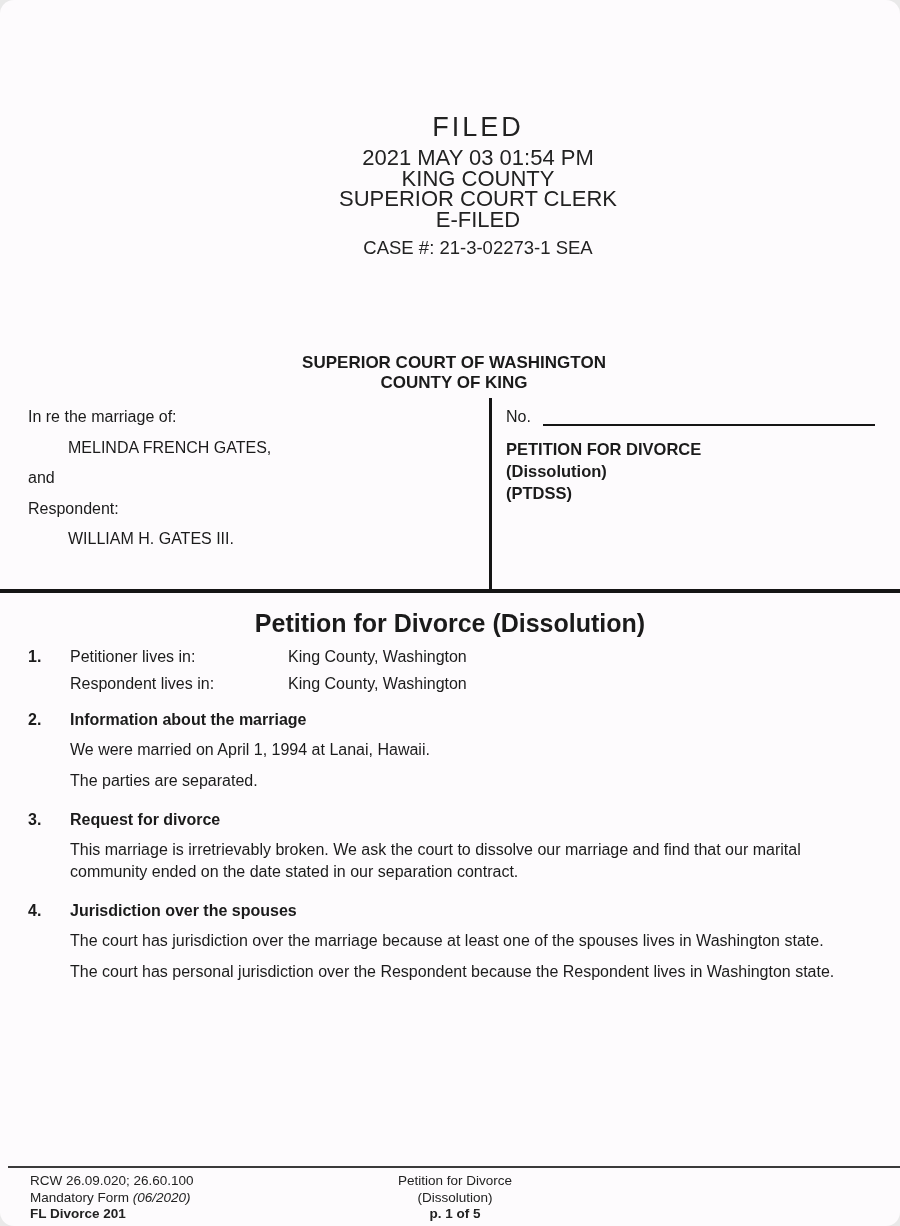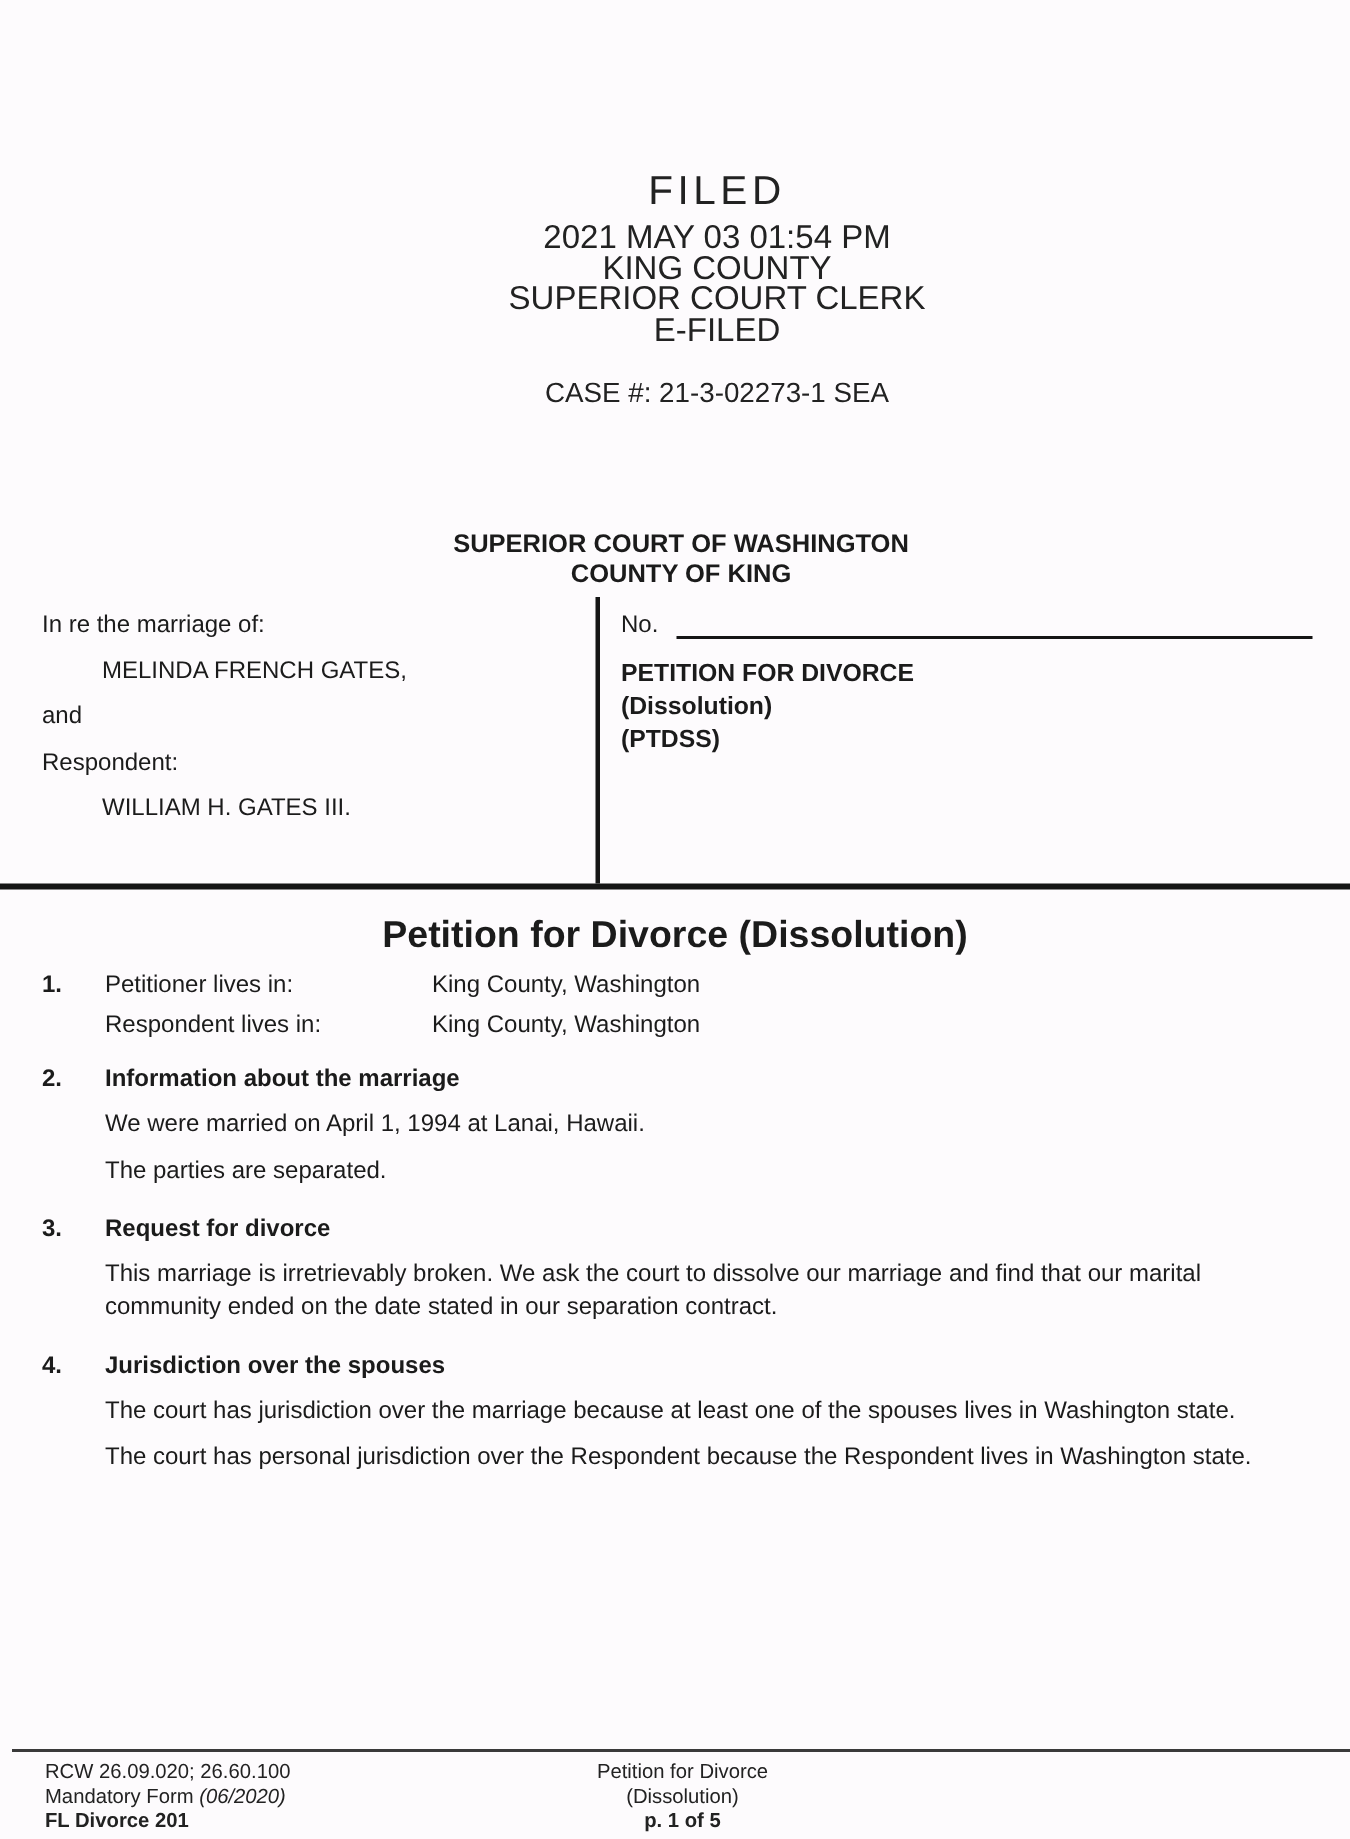--- a/index.html
+++ b/index.html
@@ -7,20 +7,21 @@
   body { font-family: "Liberation Sans", "DejaVu Sans", sans-serif; }
 
   .page {
     position: relative;
     width: 900px;
     height: 1226px;
     margin: 0 auto;
     background: #fdfbfd;
     color: #1b1b1b;
     overflow: hidden;
+    border-radius: 14px;
   }
 
   
   .filed-stamp {
     position: absolute;
     top: 112px;
     left: 58px;
     width: 840px;
     text-align: center;
     color: #222;
@@ -29,21 +30,21 @@
     font-size: 27px;
     letter-spacing: 3px;
     margin-bottom: 5px;
   }
   .filed-stamp .stamp-line {
     font-size: 22px;
     line-height: 20.5px;
   }
   .filed-stamp .case-line {
     font-size: 18.5px;
-    margin-top: 21px;
+    margin-top: 7px;
   }
 
   
   .court-header {
     position: absolute;
     top: 353px;
     left: 0;
     width: 908px;
     text-align: center;
     font-weight: bold;
@@ -55,21 +56,21 @@
   .caption {
     position: absolute;
     top: 398px;
     left: 0;
     width: 900px;
     height: 195px;
     display: flex;
     border-bottom: 4px solid #151515;
   }
   .caption-left {
-    width: 400px;
+    width: 492px;
     border-right: 3px solid #151515;
     padding: 10px 0 0 28px;
     font-size: 16px;
   }
   .caption-left .cap-line { margin-bottom: 12.5px; line-height: 18px; }
   .caption-left .indent { padding-left: 40px; }
   .caption-right {
     flex: 1;
     padding: 10px 25px 16px 14px;
     font-size: 16px;

